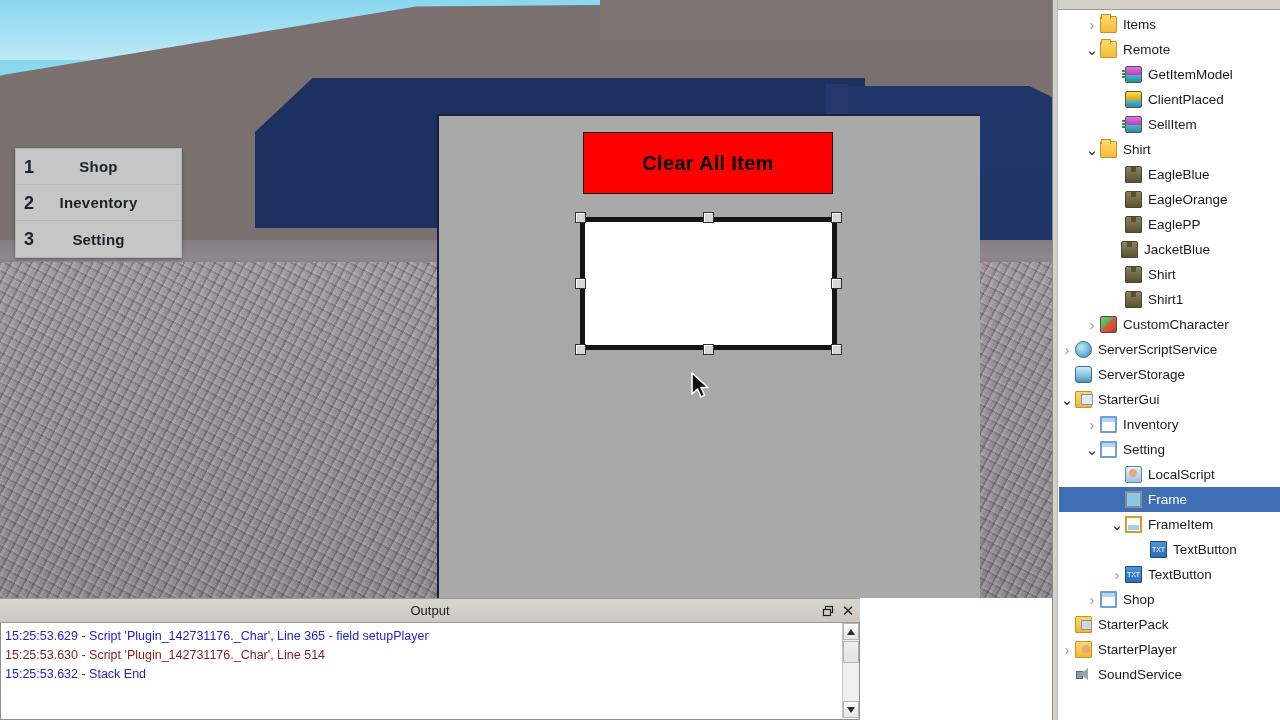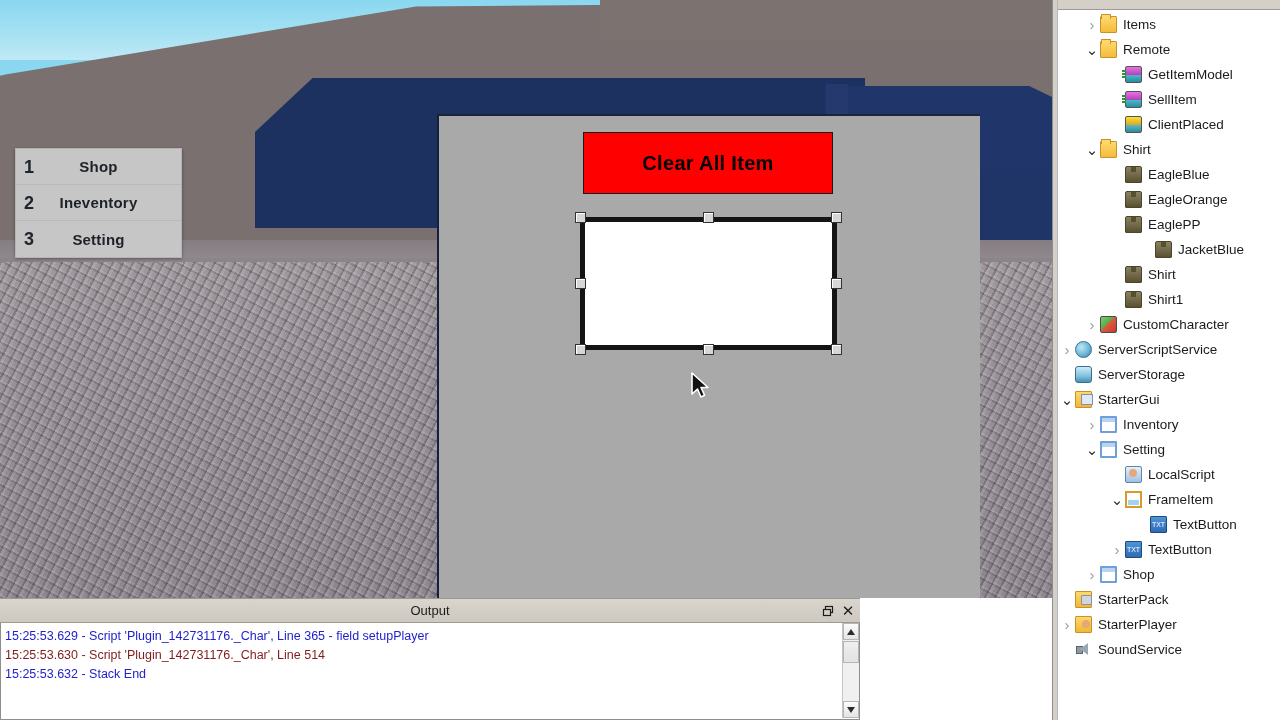--- a/index.html
+++ b/index.html
@@ -449,27 +449,27 @@
           <span class="tree-icon ic-folder"></span>
           <span class="tree-label">Remote</span>
         </div>
         <div class="tree-row" style="padding-left: 50px;">
           <span class="twisty none"></span>
           <span class="tree-icon ic-remotefn"></span>
           <span class="tree-label">GetItemModel</span>
         </div>
         <div class="tree-row" style="padding-left: 50px;">
           <span class="twisty none"></span>
+          <span class="tree-icon ic-remoteev"></span>
+          <span class="tree-label">ClientPlaced</span>
+        </div>
+        <div class="tree-row" style="padding-left: 50px;">
+          <span class="twisty none"></span>
           <span class="tree-icon ic-remotefn"></span>
           <span class="tree-label">SellItem</span>
-        </div>
-        <div class="tree-row" style="padding-left: 50px;">
-          <span class="twisty none"></span>
-          <span class="tree-icon ic-remoteev"></span>
-          <span class="tree-label">ClientPlaced</span>
         </div>
         <div class="tree-row" style="padding-left: 25px;">
           <span class="twisty open" style="font-size: 15px; line-height: 8px;">⌄</span>
           <span class="tree-icon ic-folder"></span>
           <span class="tree-label">Shirt</span>
         </div>
         <div class="tree-row" style="padding-left: 50px;">
           <span class="twisty none"></span>
           <span class="tree-icon ic-shirt"></span>
           <span class="tree-label">EagleBlue</span>
@@ -477,21 +477,21 @@
         <div class="tree-row" style="padding-left: 50px;">
           <span class="twisty none"></span>
           <span class="tree-icon ic-shirt"></span>
           <span class="tree-label">EagleOrange</span>
         </div>
         <div class="tree-row" style="padding-left: 50px;">
           <span class="twisty none"></span>
           <span class="tree-icon ic-shirt"></span>
           <span class="tree-label">EaglePP</span>
         </div>
-        <div class="tree-row" style="padding-left: 80px;">
+        <div class="tree-row" style="padding-left: 46px;">
           <span class="twisty none"></span>
           <span class="tree-icon ic-shirt"></span>
           <span class="tree-label">JacketBlue</span>
         </div>
         <div class="tree-row" style="padding-left: 50px;">
           <span class="twisty none"></span>
           <span class="tree-icon ic-shirt"></span>
           <span class="tree-label">Shirt</span>
         </div>
         <div class="tree-row" style="padding-left: 50px;">
@@ -527,20 +527,25 @@
         <div class="tree-row" style="padding-left: 25px;">
           <span class="twisty open" style="font-size: 15px; line-height: 8px;">⌄</span>
           <span class="tree-icon ic-screengui"></span>
           <span class="tree-label">Setting</span>
         </div>
         <div class="tree-row" style="padding-left: 50px;">
           <span class="twisty none"></span>
           <span class="tree-icon ic-localscript"></span>
           <span class="tree-label">LocalScript</span>
         </div>
+        <div class="tree-row selected" style="padding-left: 50px; background: rgb(63, 111, 181);">
+          <span class="twisty none"></span>
+          <span class="tree-icon ic-frame"></span>
+          <span class="tree-label">Frame</span>
+        </div>
         <div class="tree-row" style="padding-left: 50px;">
           <span class="twisty open" style="font-size: 15px; line-height: 8px;">⌄</span>
           <span class="tree-icon ic-frame-orange"></span>
           <span class="tree-label">FrameItem</span>
         </div>
         <div class="tree-row" style="padding-left: 75px;">
           <span class="twisty none"></span>
           <span class="tree-icon ic-textbutton">TXT</span>
           <span class="tree-label">TextButton</span>
         </div>

